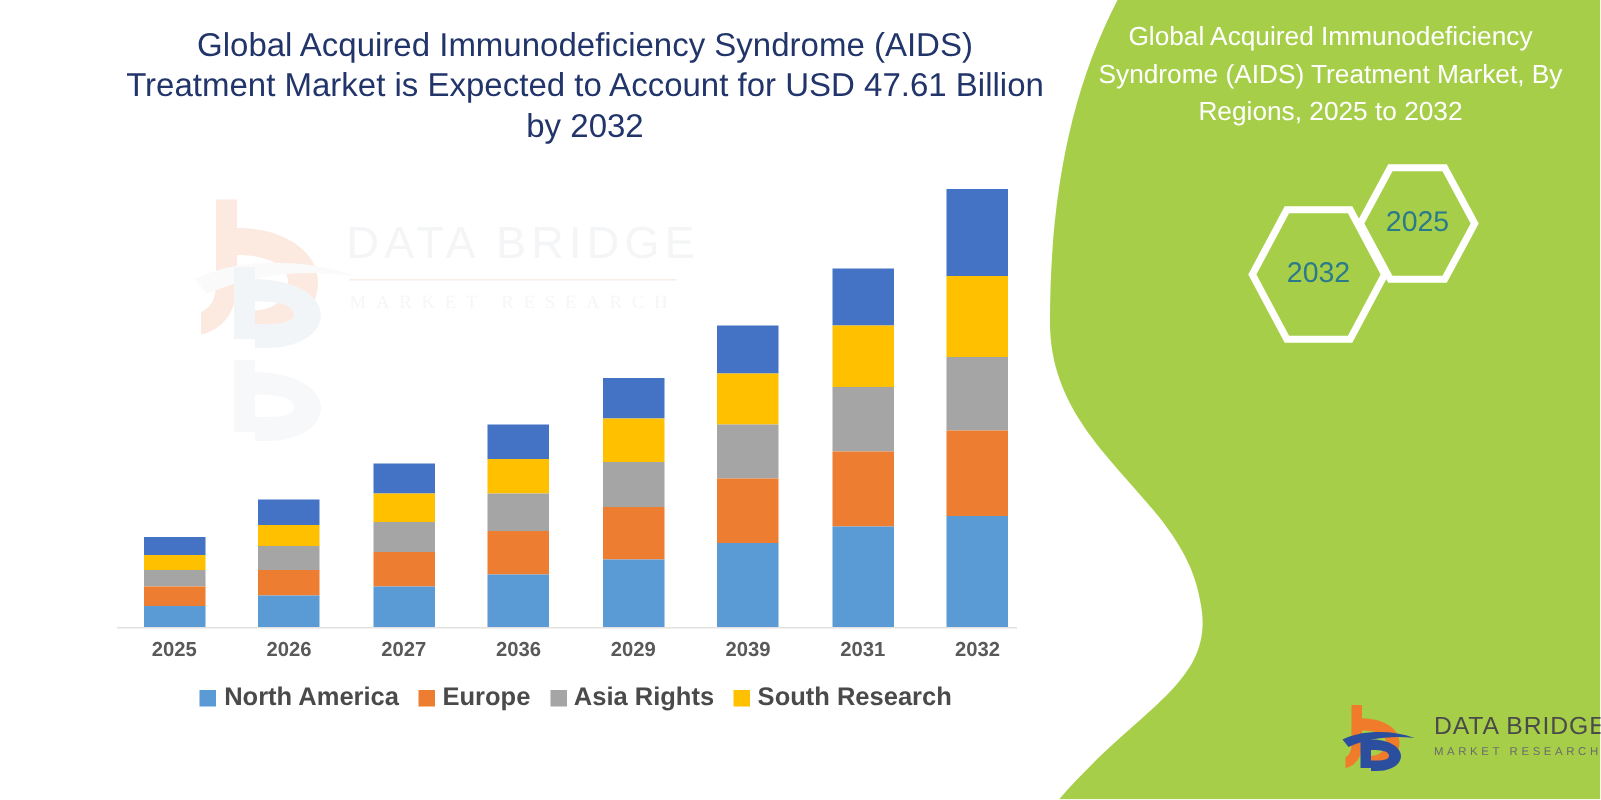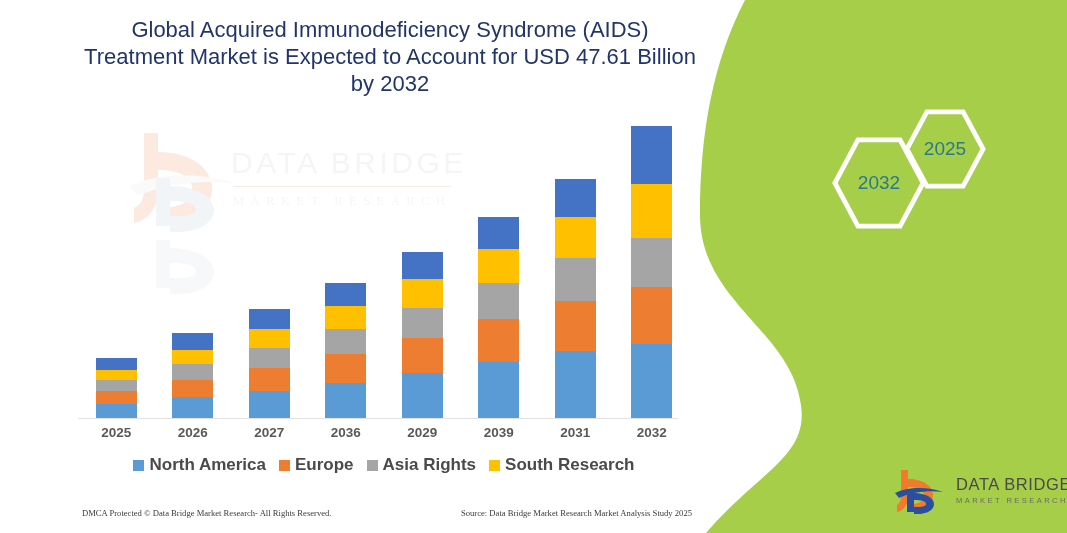--- a/index.html
+++ b/index.html
@@ -223,20 +223,21 @@
   <div class="green-panel">
     <svg width="1067" height="533" viewBox="0 0 1067 533">
       <path d="M 745,0 L 1067,0 L 1067,533 L 706,533
                C 760,470 812,455 800,400
                C 788,330 700,300 700,215
                C 700,130 714,60 745,0 Z" fill="#A6CE49"></path>
     </svg>
   </div>
 
   <div class="green-content">
+    <div class="panel-title">Global Acquired Immunodeficiency Syndrome (AIDS) Treatment Market, By Regions, 2025 to 2032</div>
 
     <div class="hex-wrap">
       <div class="hex hex-2032">
         <svg viewBox="0 0 100 98" width="96" height="94">
           <polygon points="28,4 72,4 96,49 72,94 28,94 4,49" fill="none" stroke="#ffffff" stroke-width="5"></polygon>
         </svg>
         <span>2032</span>
       </div>
       <div class="hex hex-2025">
         <svg viewBox="0 0 88 86" width="84" height="82">
@@ -374,18 +375,14 @@
       <div class="legend-item">
         <span class="legend-swatch" style="background: rgb(165, 165, 165);"></span>
         <span class="legend-label">Asia Rights</span>
       </div>
       <div class="legend-item">
         <span class="legend-swatch" style="background: rgb(255, 192, 0);"></span>
         <span class="legend-label">South Research</span>
       </div>
     </div>
 
-  <div class="footer">
-    <div class="footer-text">DMCA Protected © Data Bridge Market Research- All Rights Reserved.</div>
-    <div class="footer-text">Source: Data Bridge Market Research  Market Analysis Study 2025</div>
-  </div>
 
 </div>
 
 </body></html>

